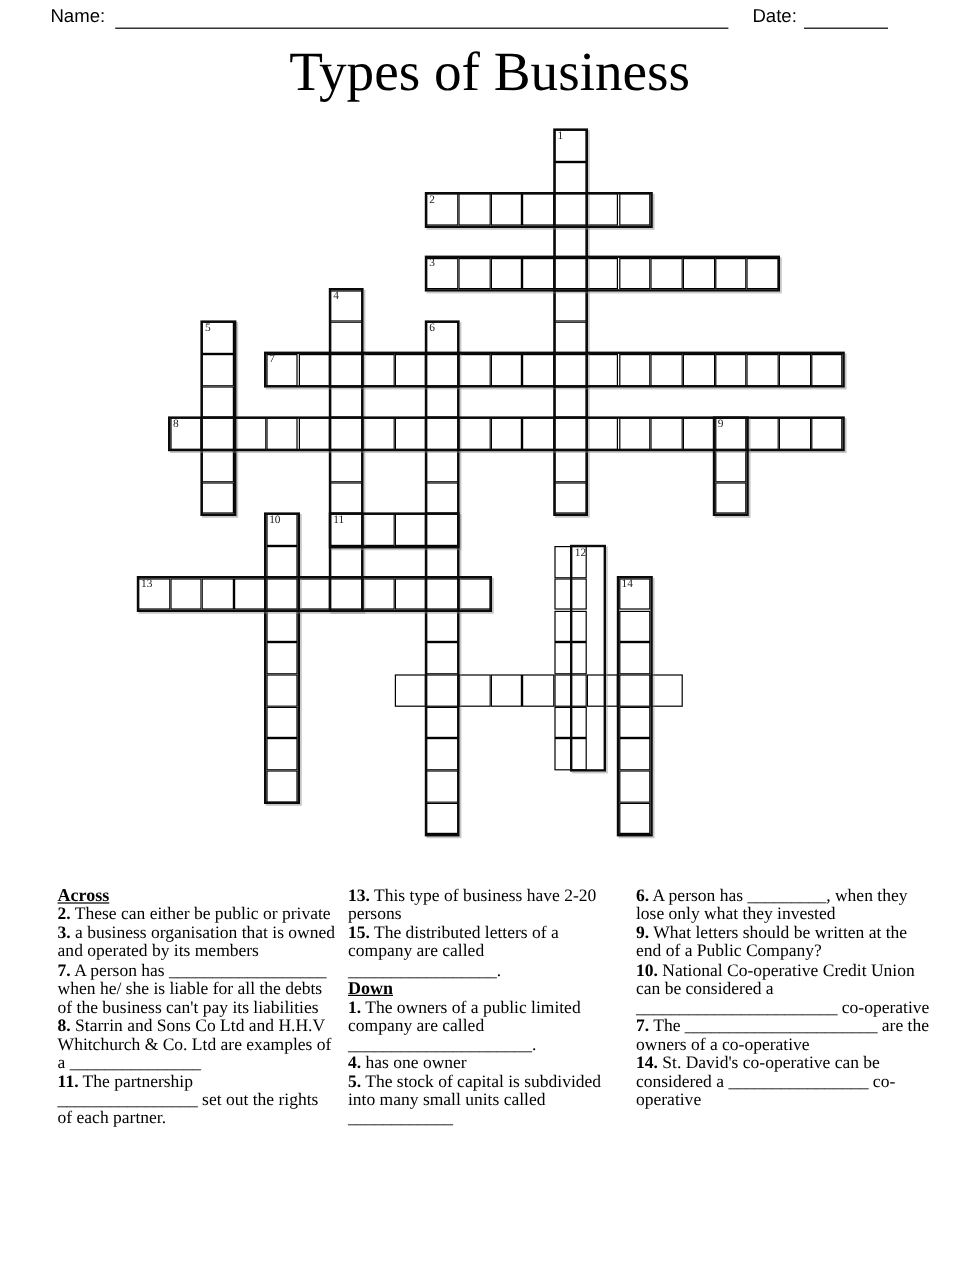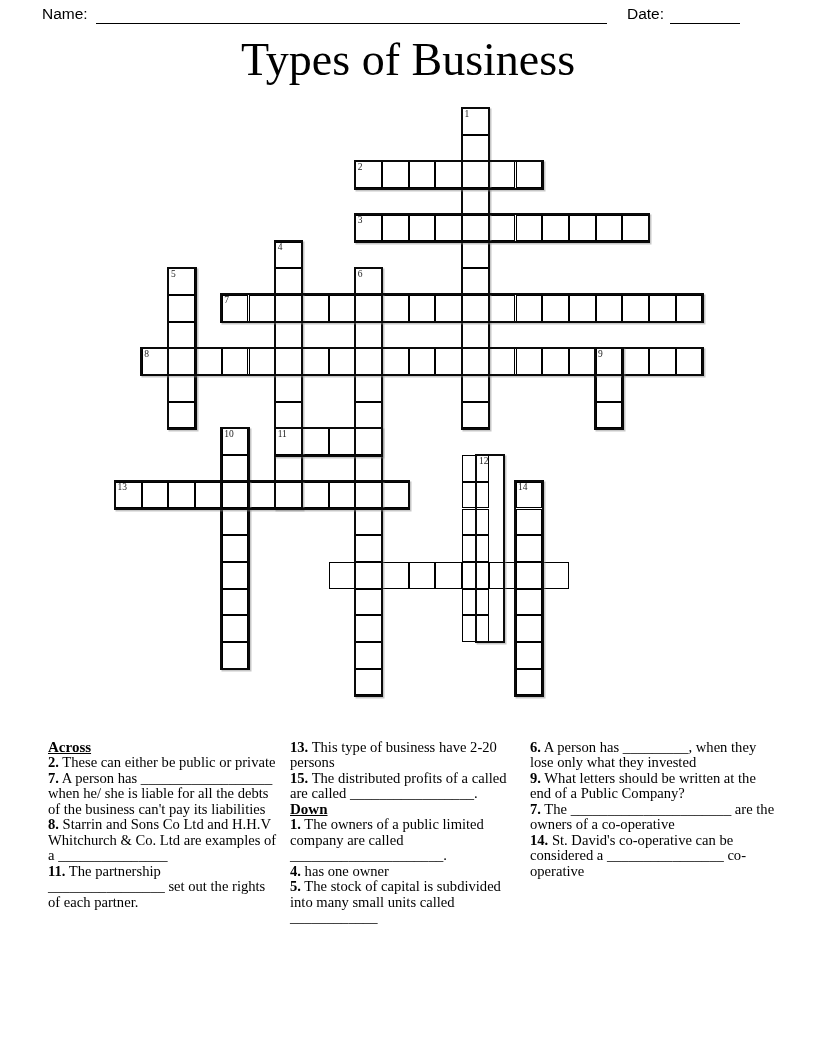--- a/index.html
+++ b/index.html
@@ -237,33 +237,35 @@
         <div class="word" style="left: 399px; top: 372.3px; width: 29.7px; height: 216.6px;">
           <span class="wnum">14</span>
         </div>
       </div>
   </div>
 
   <div id="clues">
     <div id="clue-column-1" class="clue-col">
         <div class="clue-header">Across</div>
         <div class="clue"><b>2.</b><span> These can either be public or private</span></div>
+        <div class="clue"><b>3.</b><span> a business organisation that is owned and operated by its members</span></div>
         <div class="clue"><b>7.</b><span> A person has __________________ when he/ she is liable for all the debts of the business can't pay its liabilities</span></div>
         <div class="clue"><b>8.</b><span> Starrin and Sons Co Ltd and H.H.V Whitchurch &amp; Co. Ltd are examples of a _______________</span></div>
         <div class="clue"><b>11.</b><span> The partnership ________________ set out the rights of each partner.</span></div>
       </div>
     <div id="clue-column-2" class="clue-col">
         <div class="clue"><b>13.</b><span> This type of business have 2-20 persons</span></div>
-        <div class="clue"><b>15.</b><span> The distributed profits of a called are called _________________.</span></div>
+        <div class="clue"><b>15.</b><span> The distributed letters of a company are called _________________.</span></div>
         <div class="clue-header">Down</div>
         <div class="clue"><b>1.</b><span> The owners of a public limited company are called _____________________.</span></div>
         <div class="clue"><b>4.</b><span> has one owner</span></div>
         <div class="clue"><b>5.</b><span> The stock of capital is subdivided into many small units called ____________</span></div>
       </div>
     <div id="clue-column-3" class="clue-col">
         <div class="clue"><b>6.</b><span> A person has _________, when they lose only what they invested</span></div>
         <div class="clue"><b>9.</b><span> What letters should be written at the end of a Public Company?</span></div>
+        <div class="clue"><b>10.</b><span> National Co-operative Credit Union can be considered a _______________________ co-operative</span></div>
         <div class="clue"><b>7.</b><span> The ______________________ are the owners of a co-operative</span></div>
         <div class="clue"><b>14.</b><span> St. David's co-operative can be considered a ________________ co-operative</span></div>
       </div>
   </div>
 
 </div>
 
 </body></html>

